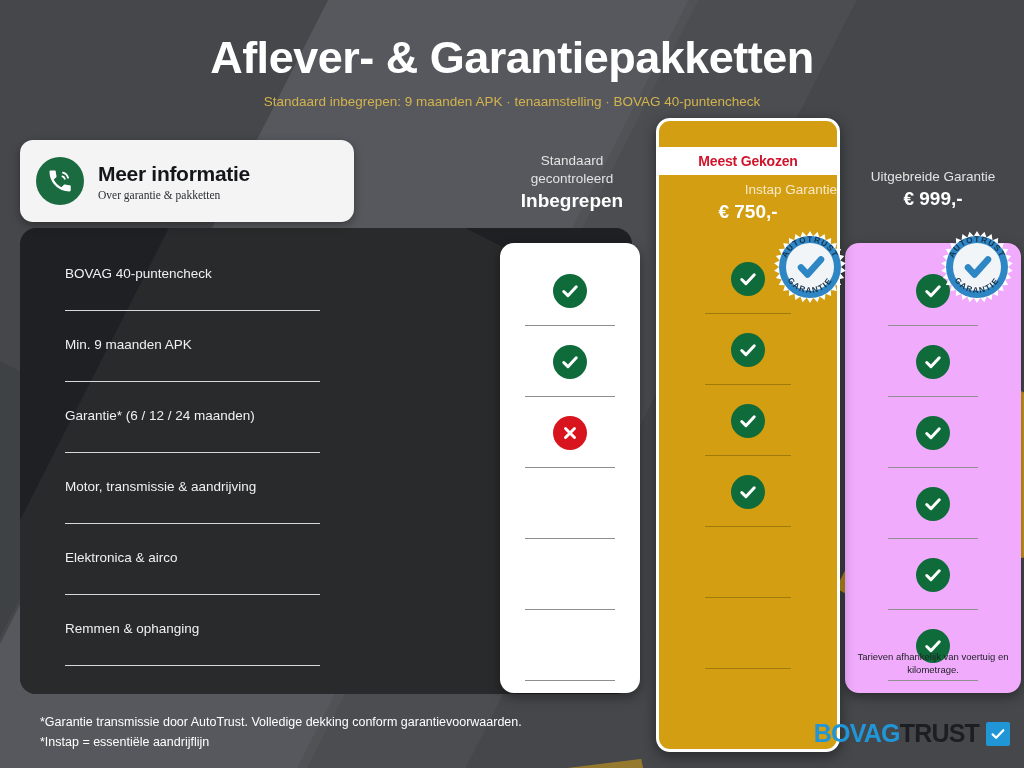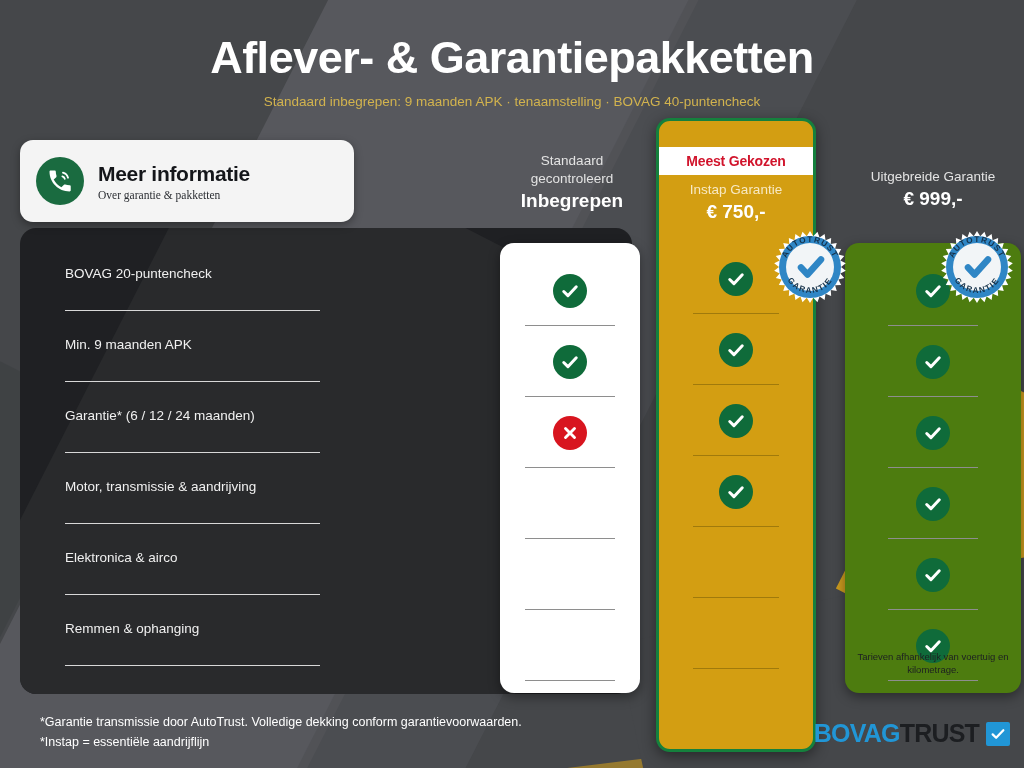--- a/index.html
+++ b/index.html
@@ -118,40 +118,40 @@
 
   
   .pcard { position:absolute; z-index:4; }
   #card-basic {
     left:500px; top:243px; width:140px; height:450px;
     background:#ffffff; border-radius:14px;
     box-shadow:0 4px 12px rgba(0,0,0,.4);
   }
   #card-extended {
     left:845px; top:243px; width:176px; height:450px;
-    background:#4d7c0f; border-radius:14px;
+    background:#f0abfc; border-radius:14px;
     box-shadow:0 4px 12px rgba(0,0,0,.4);
   }
   #card-featured {
-    left:656px; top:118px; width:160px; height:634px;
+    left:656px; top:118px; width:184px; height:634px;
     background:#d39e12; border-radius:14px;
-    border:3px solid #15803d; z-index:7;
+    border:3px solid #ffffff; z-index:7;
     box-shadow:0 4px 14px rgba(0,0,0,.45);
     overflow:hidden;
   }
   #badge-ribbon {
     position:absolute; top:26px; left:0; width:100%;
     background:#ffffff; height:28px;
     display:flex; align-items:center; justify-content:center;
   }
   #badge-ribbon span {
     font-size:14px; font-weight:bold; color:#d1142c; letter-spacing:-0.2px;
   }
   #feat-head { position:absolute; top:60px; left:0; width:100%; text-align:center; }
-  #feat-head .ch-line { color:#f7e9c4; }
+  #feat-head .ch-line { color:#f7e9c4;text-align:right; }
   #feat-head .ch-strong { color:#ffffff; }
 
   
   .marks { position:absolute; left:0; width:100%; }
   #marks-basic { top:20px; }
   #marks-featured { top:130px; }
   #marks-extended { top:20px; }
   .mark-row { height:71px; position:relative; }
   .mark-rule {
     position:absolute; bottom:8px; left:50%; transform:translateX(-50%);
@@ -235,21 +235,21 @@
 <div class="col-head" id="head-col3">
   <div class="ch-line">Uitgebreide Garantie</div>
   <div class="ch-strong">€ 999,-</div>
 </div>
 
 <div id="panel">
   <div class="pdiag"></div>
   <div id="feature-list">
 
     <div class="feat-row">
-      <div class="feat-label">BOVAG 20-puntencheck</div>
+      <div class="feat-label">BOVAG 40-puntencheck</div>
       <div class="feat-rule"></div>
     </div>
     <div class="feat-row">
       <div class="feat-label">Min. 9 maanden APK</div>
       <div class="feat-rule"></div>
     </div>
     <div class="feat-row">
       <div class="feat-label">Garantie*   (6 / 12 / 24 maanden)</div>
       <div class="feat-rule"></div>
     </div>

